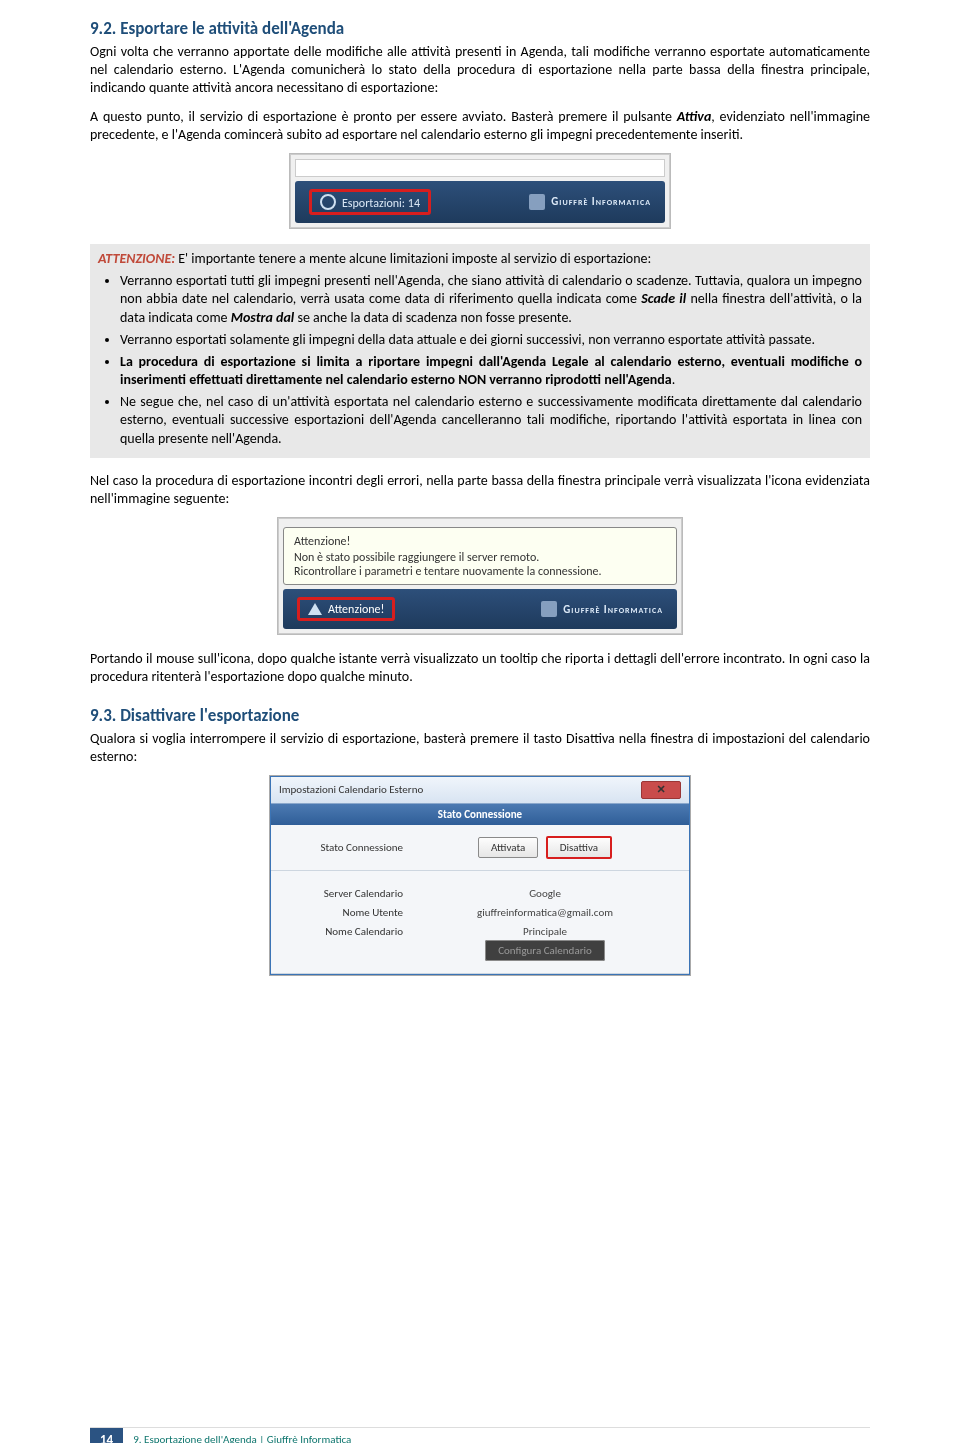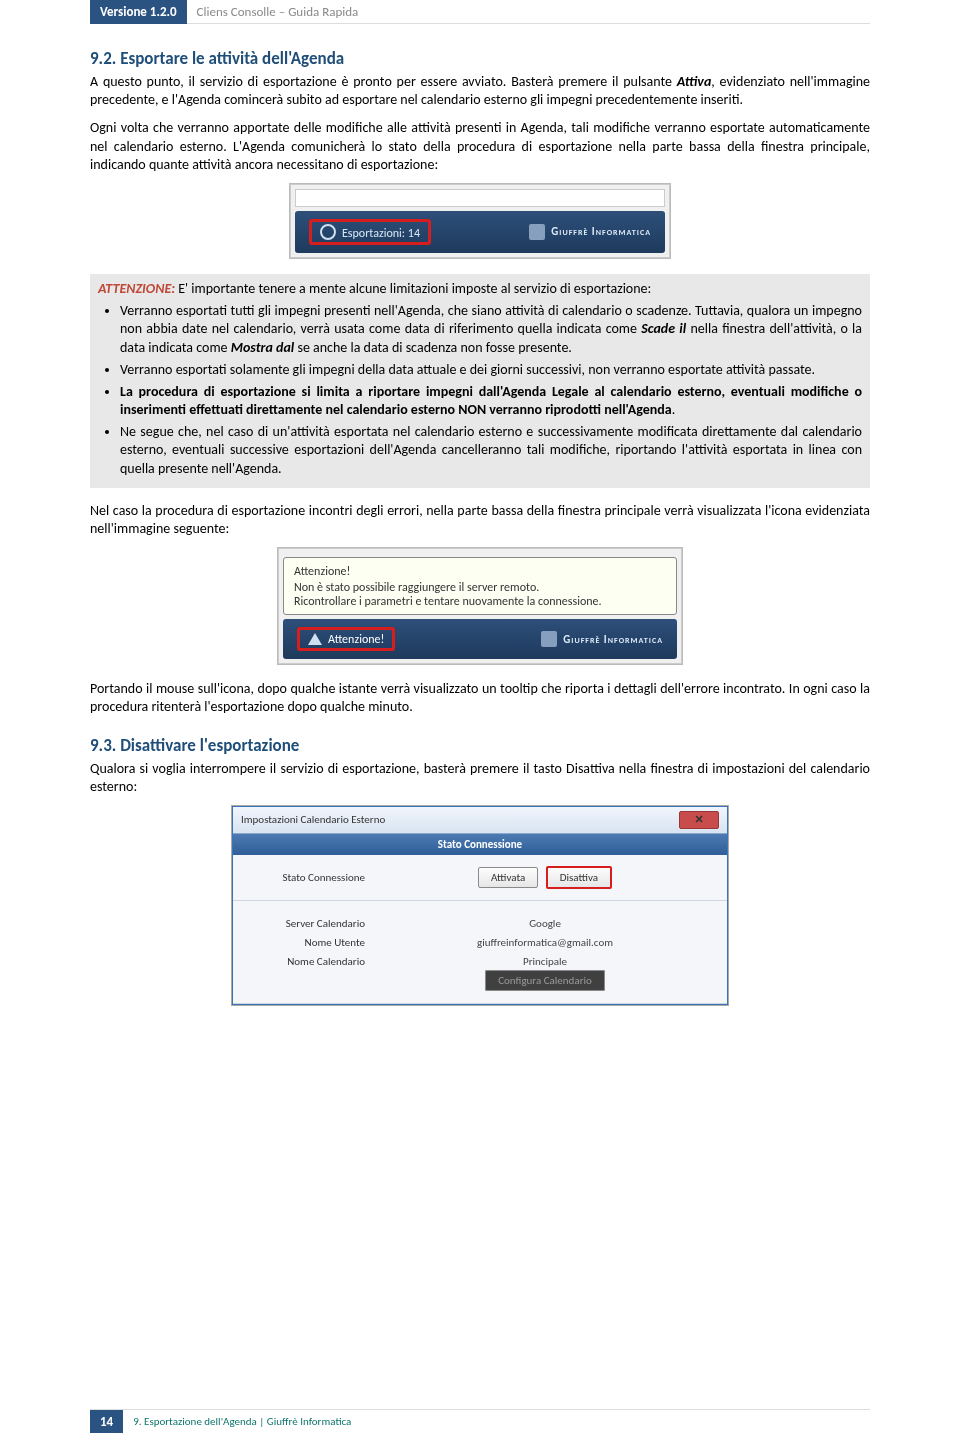--- a/index.html
+++ b/index.html
@@ -141,21 +141,21 @@
     border-bottom: 12px solid #cfe0f1;
     display: inline-block;
     position: relative;
   }
 
   
   .fig3 {
     display: inline-block;
     border: 1px solid #3b74b6;
     background: #edf1f5;
-    width: 496px;
+    width: 420px;
     box-shadow: 0 0 0 1px #aaa;
     font-size: 11px;
   }
   .fig3-titlebar {
     background: linear-gradient(#f0f5fb, #d8e4f2);
     border-bottom: 1px solid #8ba8cc;
     display: flex; justify-content: space-between; align-items: center;
     padding: 4px 8px;
   }
   .fig3-titlebar span { color: #333; font-size: 11px; }
@@ -197,32 +197,28 @@
     background: #2b5382; color: #fff; font-weight: bold;
     padding: 4px 10px; font-size: 13px;
   }
   .footer-text { color: #0f766e; padding: 4px 10px; font-size: 11px; }
 </style>
 </head>
 <body>
 
 <div class="page">
 
-  <div class="header-bar">
-    <div class="header-version">Versione 1.2.0</div>
-    <div class="header-title">Cliens Consolle – Guida Rapida</div>
-  </div>
 
   <h2 class="section-heading">9.2. Esportare le attività dell'Agenda</h2>
+
+  <p class="just">Ogni volta che verranno apportate delle modifiche alle attività presenti in Agenda, tali modifiche verranno esportate automaticamente nel calendario esterno. L'Agenda comunicherà lo stato della procedura di esportazione nella parte bassa della finestra principale, indicando quante attività ancora necessitano di esportazione:</p>
 
   <p class="just">
     <span>A questo punto, il servizio di esportazione è pronto per essere avviato. Basterà premere il pulsante </span><span class="bi">Attiva</span><span>, evidenziato nell'immagine precedente, e l'Agenda comincerà subito ad esportare nel calendario esterno gli impegni precedentemente inseriti.</span>
   </p>
-
-  <p class="just">Ogni volta che verranno apportate delle modifiche alle attività presenti in Agenda, tali modifiche verranno esportate automaticamente nel calendario esterno. L'Agenda comunicherà lo stato della procedura di esportazione nella parte bassa della finestra principale, indicando quante attività ancora necessitano di esportazione:</p>
 
   <div class="fig-wrap">
     <div class="fig1">
       <div class="fig1-top"></div>
       <div class="fig1-bar">
         <span class="fig1-badge">
           <span class="icon-sync"></span>
           <span>Esportazioni: 14</span>
         </span>
         <span class="brand">

